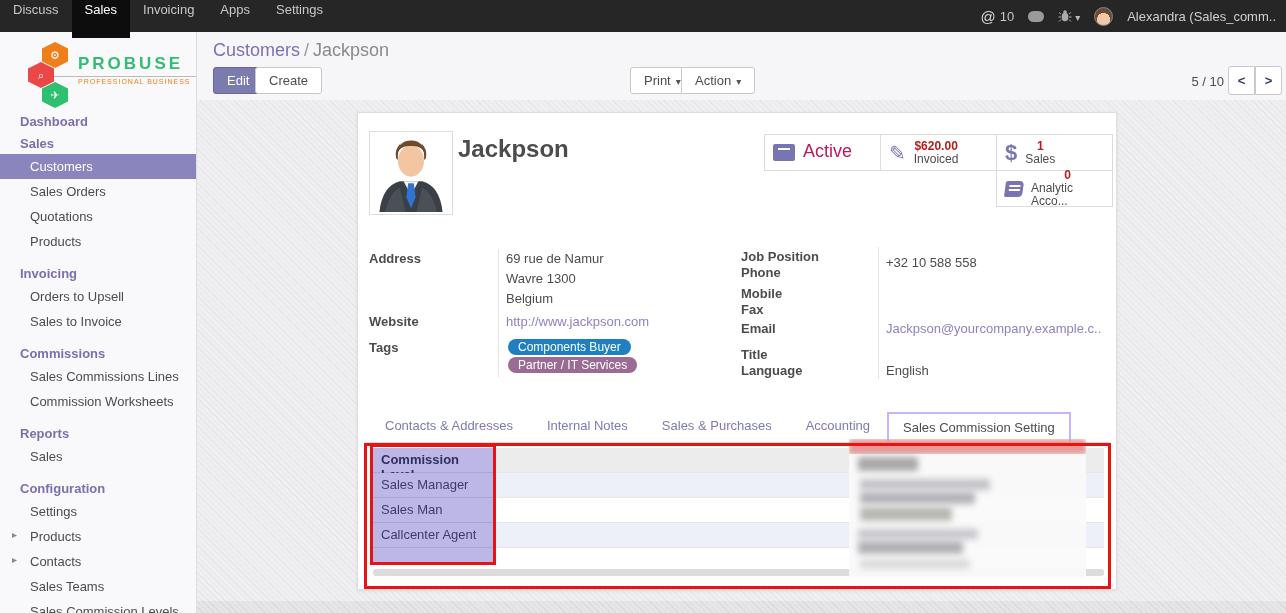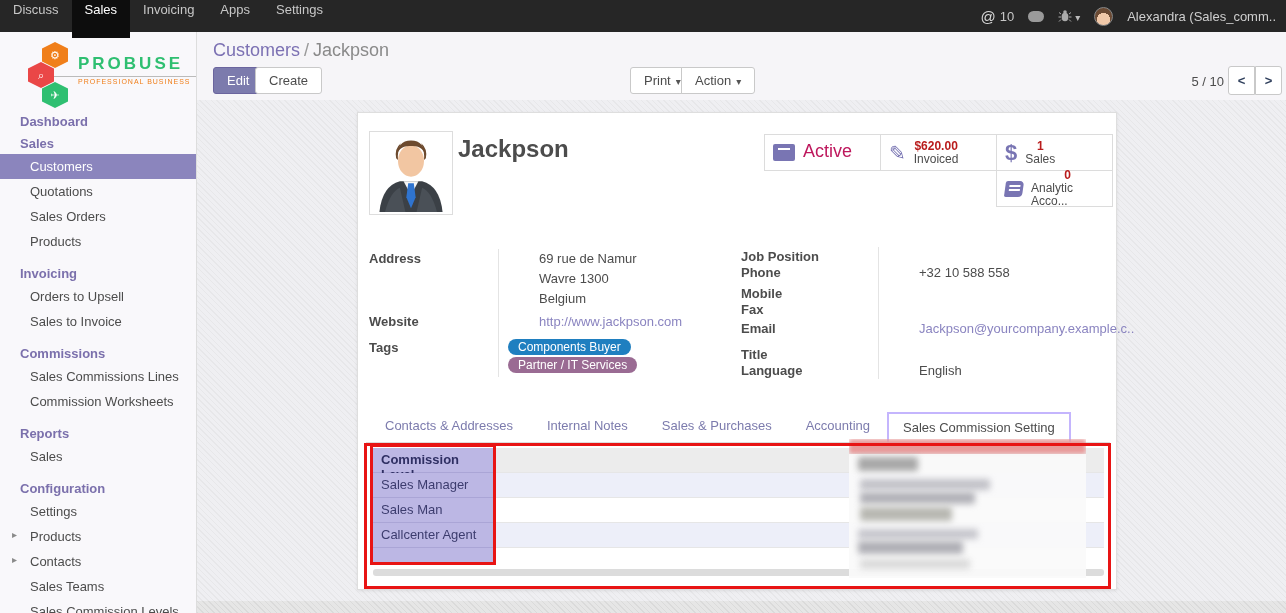--- a/index.html
+++ b/index.html
@@ -80,21 +80,21 @@
   .stat-label.green { color:#be185d; font-size:18px; }
   .archive-icon { width:22px; height:17px; background:#7975b3; border-radius:2px; position:relative; }
   .archive-icon::before { content:""; position:absolute; left:5px; top:4px; width:12px; height:2px; background:#fff; }
   .pencil-icon::before { content:"✎"; font-size:20px; color:#7975b3; }
   .dollar-icon::before { content:"$"; font-size:22px; font-weight:bold; color:#7975b3; }
   .book-icon { width:20px; height:16px; background:#7975b3; border-radius:2px 4px 4px 2px; transform:skewX(-8deg); position:relative; }
   .book-icon::before { content:""; position:absolute; left:4px; top:4px; width:11px; height:1.5px; background:#fff; box-shadow:0 4px 0 #fff; }
 
   .fgroup-sep { position:absolute; width:1px; background:#e4e4e4; }
   .flabel { position:absolute; font-weight:bold; color:#4c4c4c; }
-  .fvalue { position:absolute; color:#4c4c4c;margin-left:33px; }
+  .fvalue { position:absolute; color:#4c4c4c; }
   .flink { color:#8a84c0; cursor:pointer; }
   .tag-pill { position:absolute; color:#fff; font-size:12px; padding:1px 10px; border-radius:9px; }
 
   
   .tabs-row { position:absolute; left:8px; top:297px; width:744px; border-bottom:1px solid #ddd;
     display:flex; align-items:flex-end; padding-left:2px; }
   .tab { color:#7c7bad; padding:8px 17px 9px; cursor:pointer; white-space:nowrap; }
   .tab.active { color:#4c4c4c; background:#fff; border:2px solid #c4b5fd; padding:6px 14px 7px; margin-bottom:-2px; }
 
   
@@ -169,22 +169,22 @@
       </div>
       <div class="logo-text">
         <div class="logo-title">PROBUSE</div>
         <div class="logo-sub">PROFESSIONAL BUSINESS</div>
       </div>
     </div>
     <div class="side-nav">
       <div class="side-header">Dashboard</div>
       <div class="side-header">Sales</div>
       <div class="side-item active">Customers</div>
+      <div class="side-item">Sales Orders</div>
       <div class="side-item">Quotations</div>
-      <div class="side-item">Sales Orders</div>
       <div class="side-item">Products</div>
       <div class="side-header gap">Invoicing</div>
       <div class="side-item">Orders to Upsell</div>
       <div class="side-item">Sales to Invoice</div>
       <div class="side-header gap">Commissions</div>
       <div class="side-item">Sales Commissions Lines</div>
       <div class="side-item">Commission Worksheets</div>
       <div class="side-header gap">Reports</div>
       <div class="side-item">Sales</div>
       <div class="side-header gap">Configuration</div>
@@ -262,21 +262,21 @@
       <div class="fvalue" style="left:148px; top:178px;">Belgium</div>
       <div class="flabel" style="left:11px; top:201px;">Website</div>
       <div class="fvalue flink" style="left:148px; top:201px;">http://www.jackpson.com</div>
       <div class="flabel" style="left:11px; top:227px;">Tags</div>
       <div class="tag-pill" style="left:150px; top:226px; background:#1f7fc0;">Components Buyer</div>
       <div class="tag-pill" style="left:150px; top:244px; background:#9a6b93;">Partner / IT Services</div>
 
       <div class="fgroup-sep" style="left:520px; top:134px; height:132px;"></div>
       <div class="flabel" style="left:383px; top:136px;">Job Position</div>
       <div class="flabel" style="left:383px; top:152px;">Phone</div>
-      <div class="fvalue" style="left:528px; top:152px;">+32 10 588 558</div>
+      <div class="fvalue" style="left:528px; top:142px;">+32 10 588 558</div>
       <div class="flabel" style="left:383px; top:173px;">Mobile</div>
       <div class="flabel" style="left:383px; top:189px;">Fax</div>
       <div class="flabel" style="left:383px; top:208px;">Email</div>
       <div class="fvalue flink" style="left:528px; top:208px;">Jackpson@yourcompany.example.c..</div>
       <div class="flabel" style="left:383px; top:234px;">Title</div>
       <div class="flabel" style="left:383px; top:250px;">Language</div>
       <div class="fvalue" style="left:528px; top:250px;">English</div>
 
       <div class="tabs-row">
         <div class="tab">Contacts &amp; Addresses</div>

